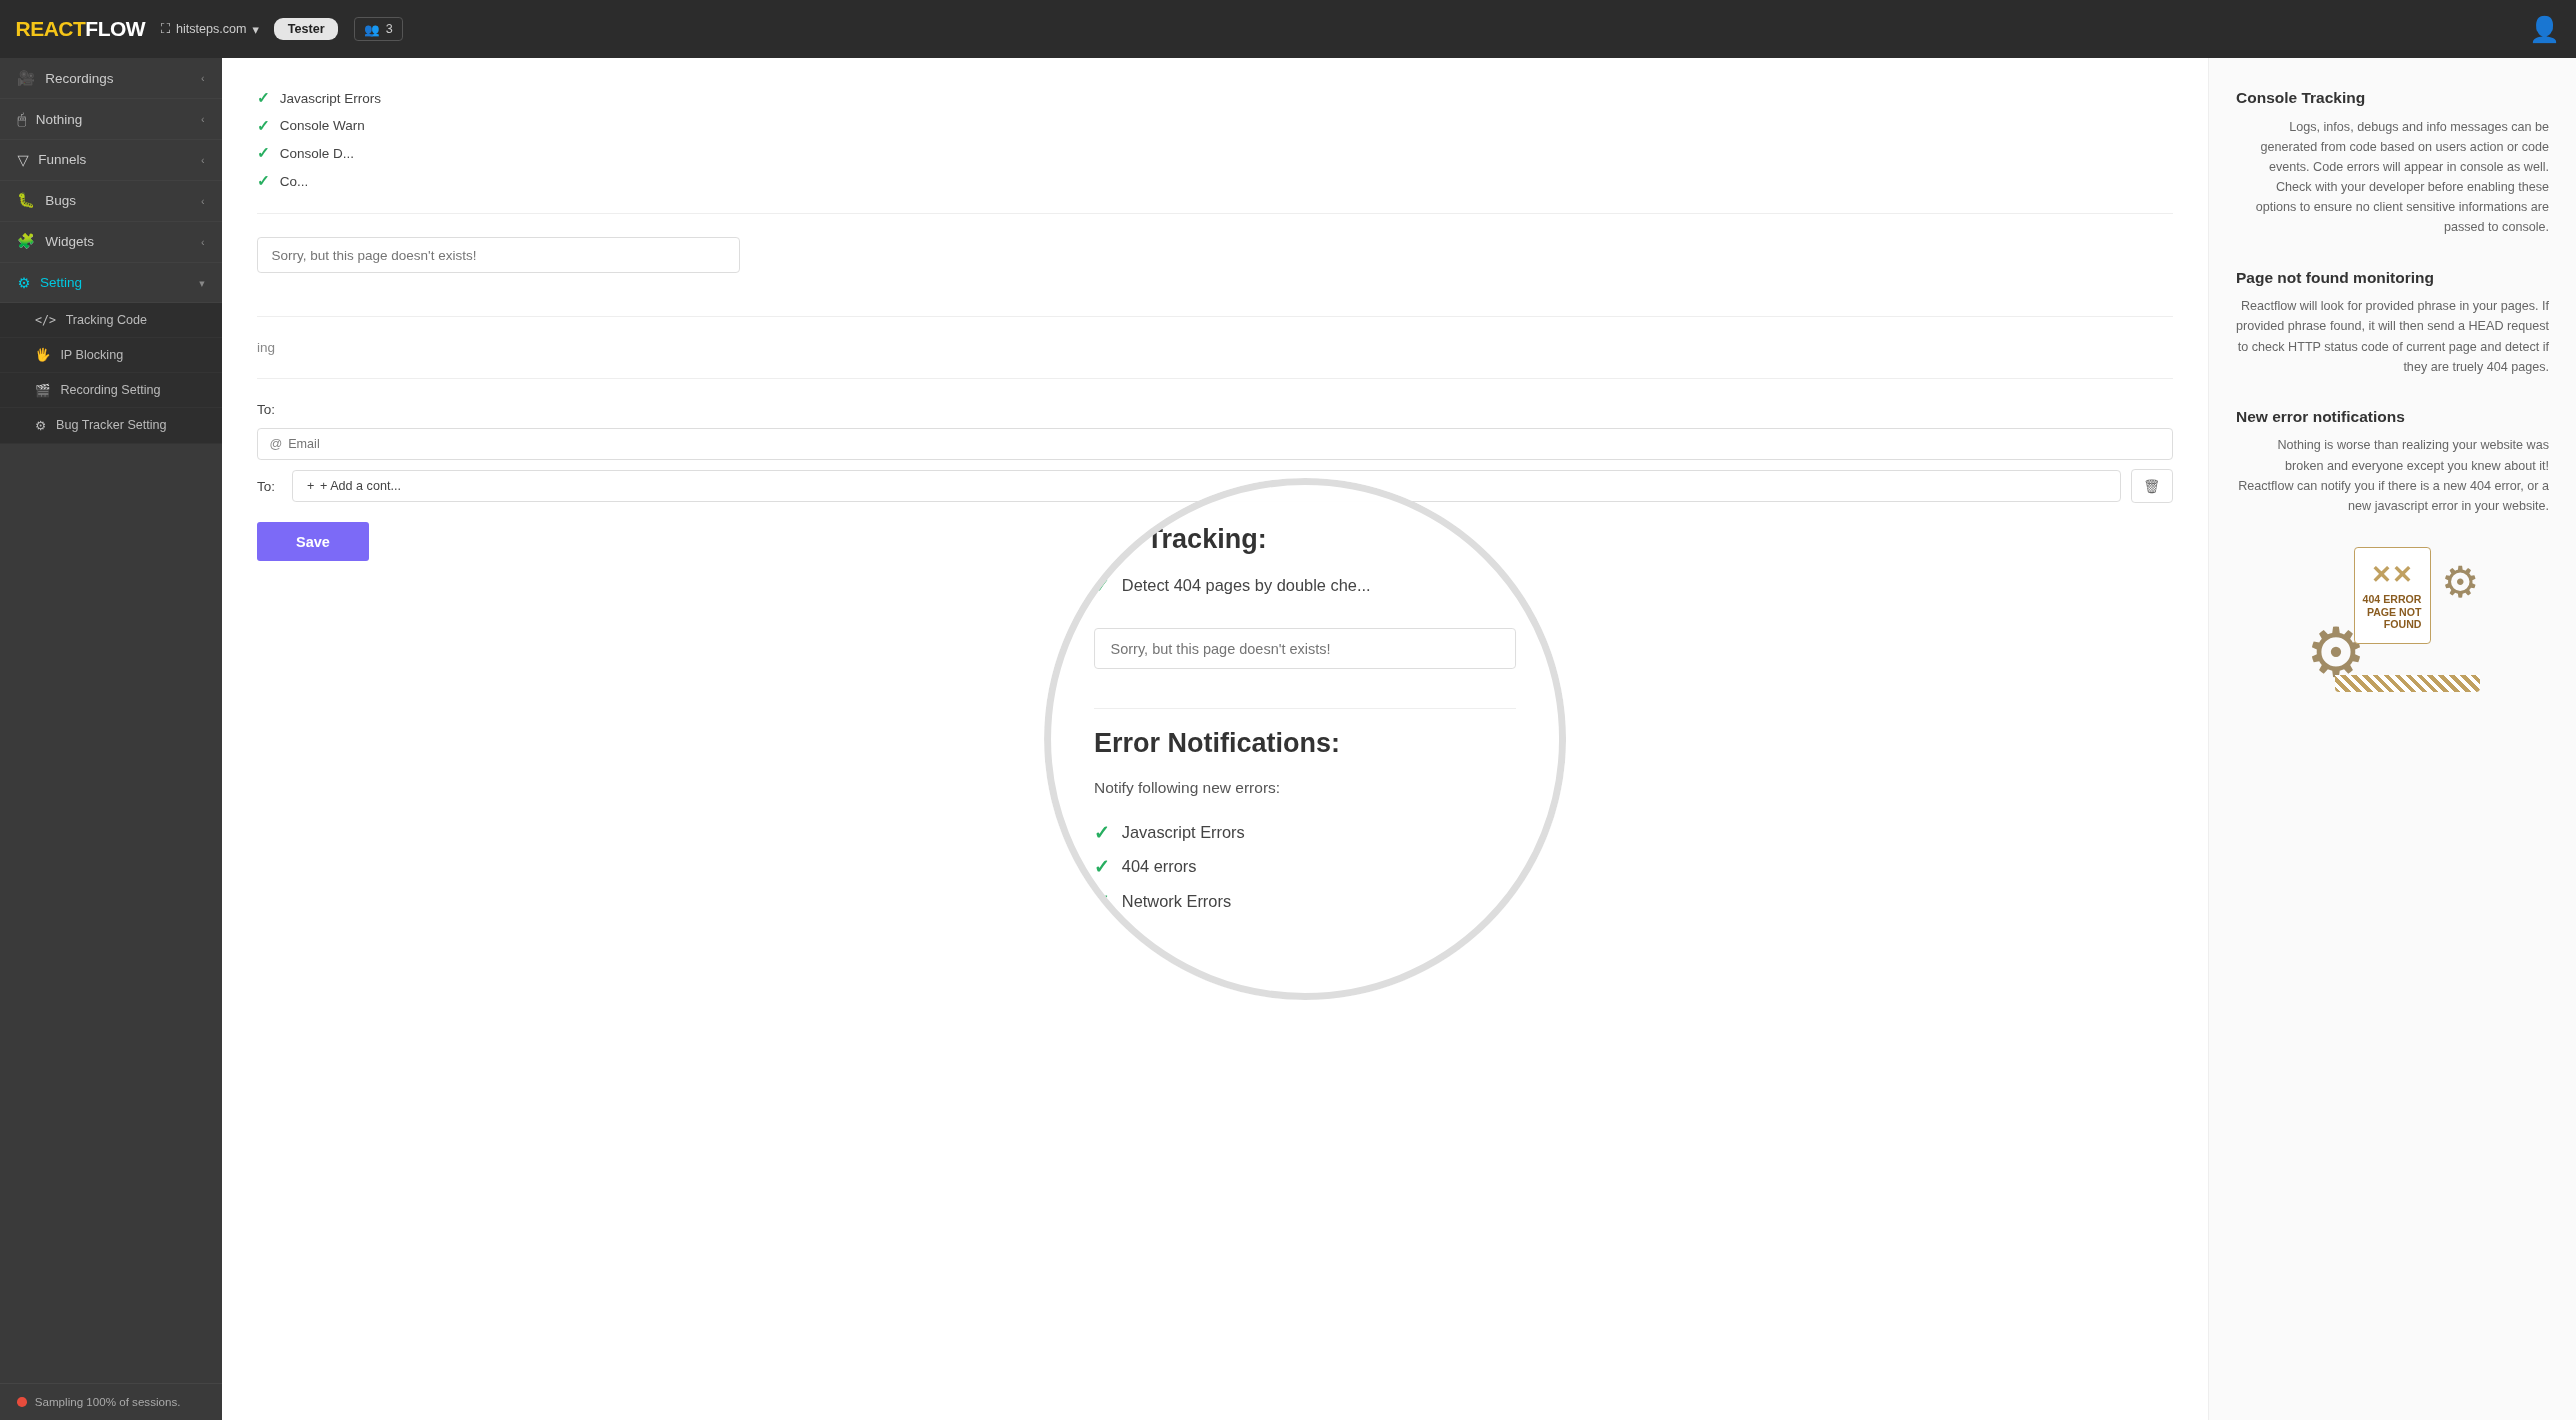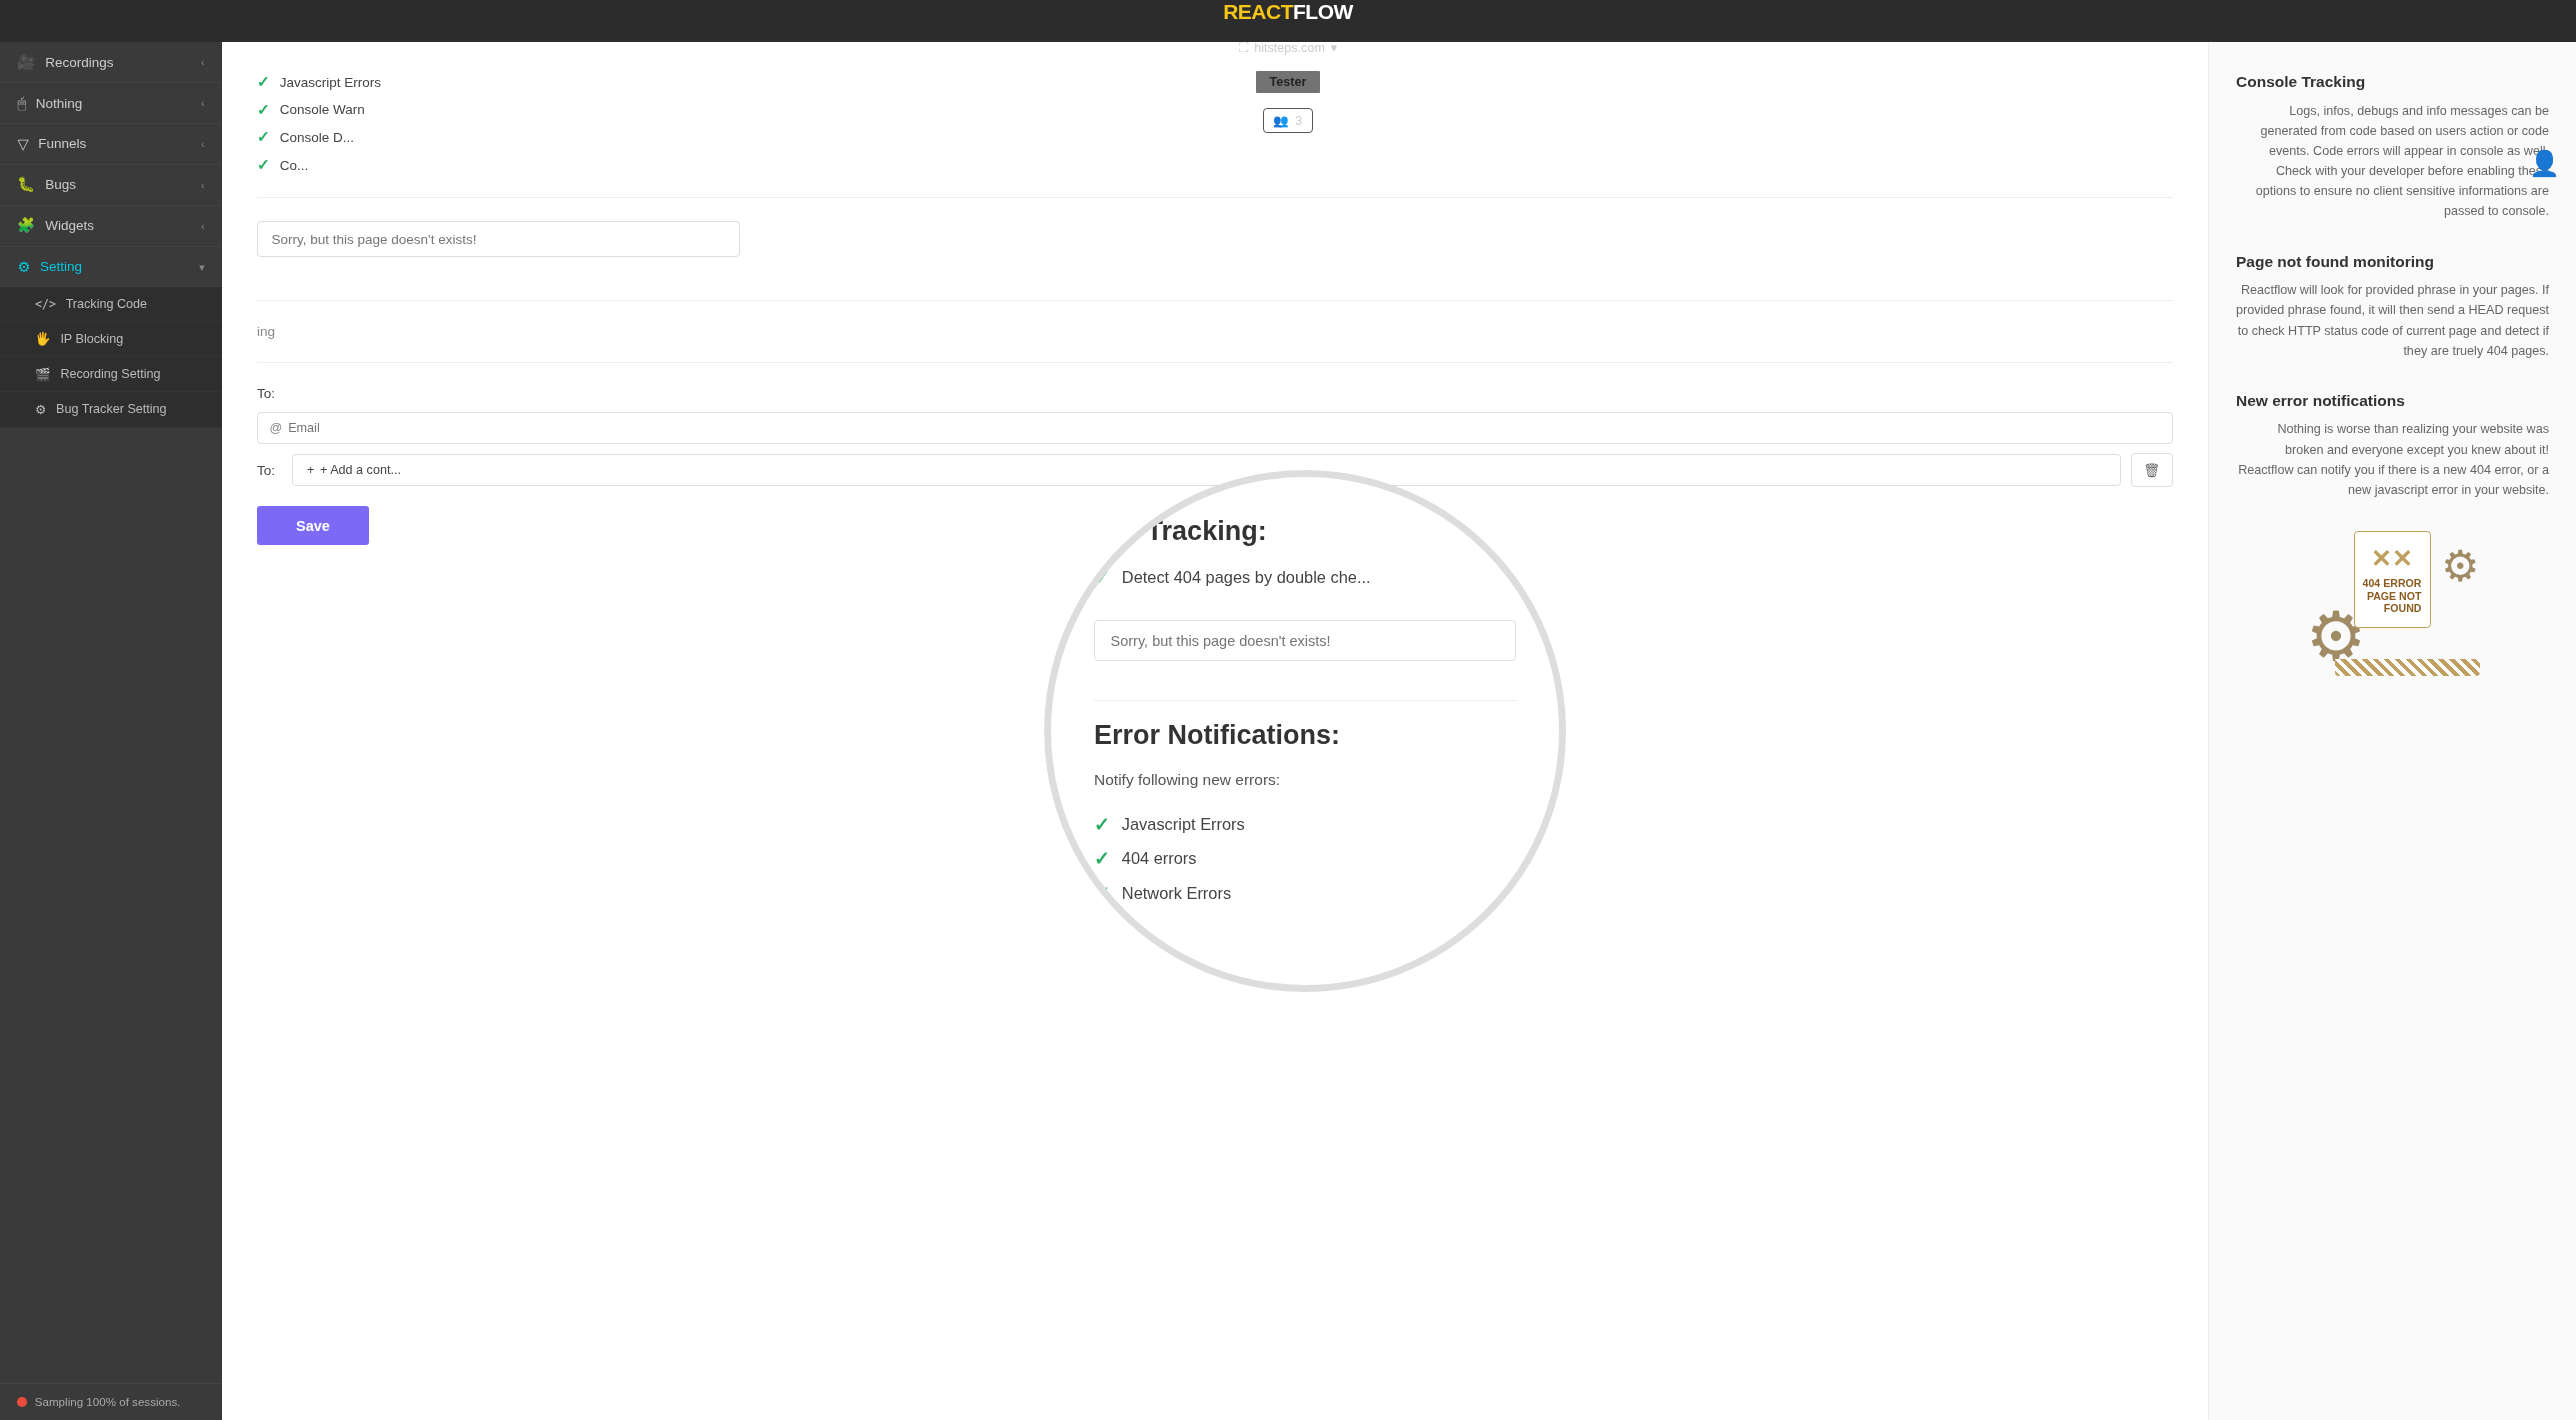--- a/index.html
+++ b/index.html
@@ -1,52 +1,51 @@
 <!DOCTYPE html>
 <html><head>
   <meta charset="utf-8">
   <style>
     * { box-sizing: border-box; margin: 0; padding: 0; }
     body { font-family: -apple-system, BlinkMacSystemFont, 'Segoe UI', sans-serif; background: #f0f0f0; display: flex; flex-direction: column; height: 100vh; overflow: hidden; }
 
     
     .topnav {
       background: #2c2c2c;
-      height: 42px;
+      height: 58px;
       display: flex;
       align-items: center;
       padding: 0 15.5px;
       gap: 15.5px;
       flex-shrink: 0;
       z-index: 100;
-      flex-direction: column;
     }
     .logo {
       font-size: 21px;
       font-weight: 900;
       color: #fff;
       letter-spacing: -0.5px;
     }
     .logo span { color: #f5c518; }
     .site-selector {
       display: flex;
       align-items: center;
       gap: 5.8px;
       background: transparent;
       border: none;
       color: #ccc;
       font-size: 12.6px;
       cursor: pointer;
     }
     .site-selector .site-icon { color: #ccc; font-size: 13.5px; }
     .tester-btn {
-      background: #737373;
+      background: #e5e5e5;
       color: #222;
       border: none;
-      border-radius: 1px;
+      border-radius: 9px;
       padding: 3.9px 13.5px;
       font-size: 12.6px;
       font-weight: 700;
       cursor: pointer;
       text-align: right;
     }
     .team-btn {
       display: flex;
       align-items: center;
       gap: 5.8px;

